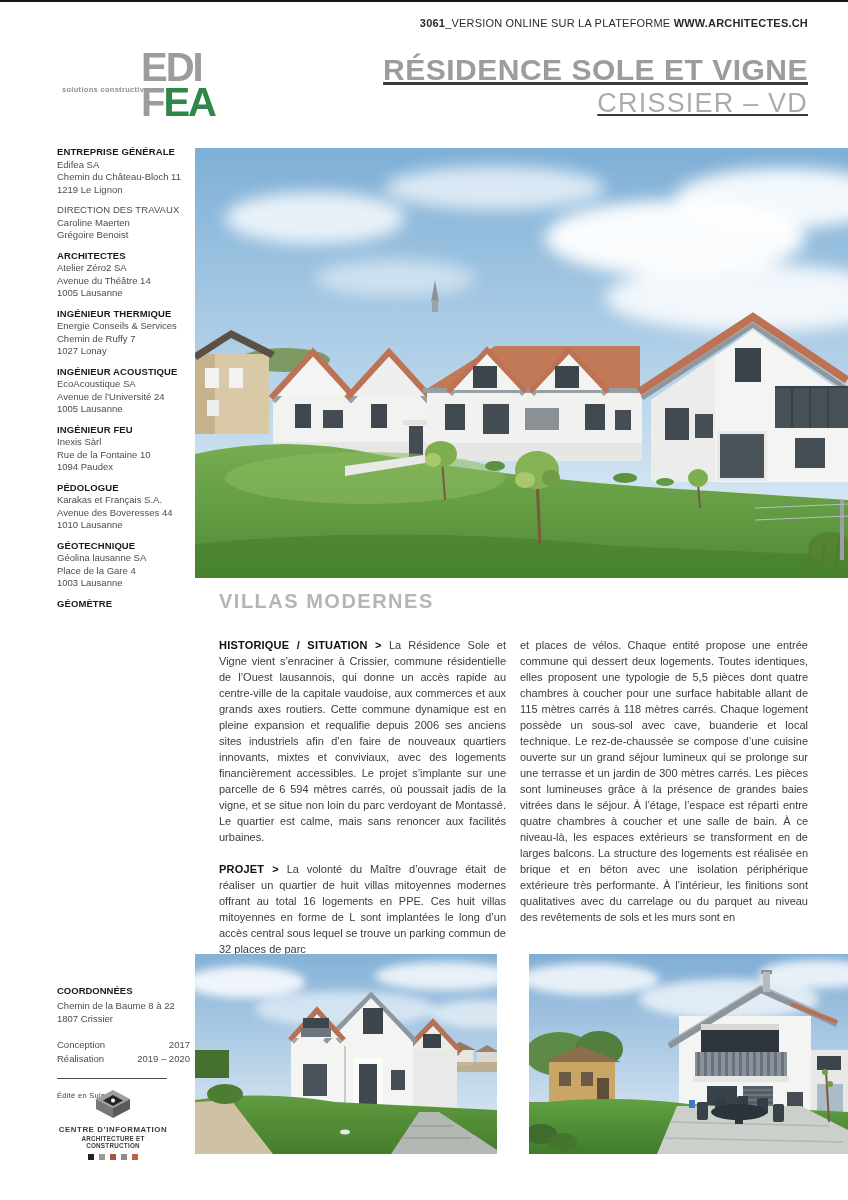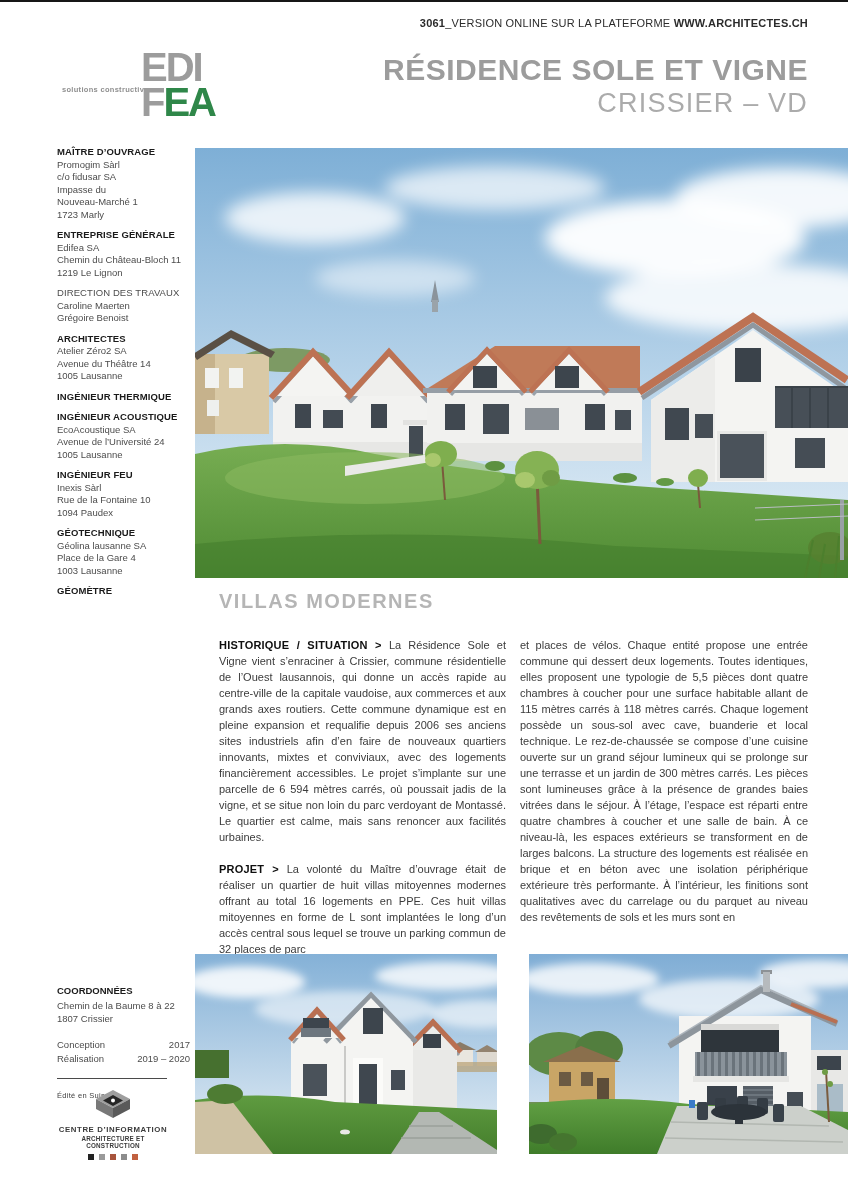--- a/index.html
+++ b/index.html
@@ -8,21 +8,21 @@
   .topline{position:absolute;left:0;top:0;width:848px;height:2px;background:#161616;}
   
   .header-note{position:absolute;top:17px;right:40px;font-size:11px;letter-spacing:.2px;color:#2b2b2b;}
   .header-note .b{font-weight:bold;}
   
   .logo{position:absolute;left:57px;top:54px;width:170px;height:80px;}
   .logo-tagline{position:absolute;left:5px;top:31px;font-size:7.5px;font-weight:bold;color:#8f8f8f;letter-spacing:.3px;}
   .logo-word{position:absolute;left:84px;top:-4px;font-weight:bold;font-size:40px;line-height:35px;letter-spacing:-2px;color:#9c9c9c;}
   .logo-word .green{color:#2f8749;}
   
-  .title-block{position:absolute;top:54px;right:40px;text-align:right;}
+  .title-block{position:absolute;top:54px;right:40px;text-align:right;text-decoration:underline;}
   .page-title{font-size:30px;font-weight:bold;color:#9c9c9c;letter-spacing:.5px;line-height:32px;margin:0;}
   .page-subtitle{font-size:27px;font-weight:normal;color:#ababab;letter-spacing:1.2px;line-height:30px;margin:2px 0 4px;}
   
   .sidebar{position:absolute;left:57px;top:146px;width:135px;font-size:9.5px;}
   .sb-section{margin-bottom:8px;}
   .sb-heading{font-weight:bold;color:#1a1a1a;line-height:12.5px;letter-spacing:.1px;}
   .sb-heading.muted{font-weight:normal;color:#4c4c4c;}
   .sb-lines{color:#4c4c4c;line-height:12.5px;white-space:pre-line;}
   
   .photo{position:absolute;overflow:hidden;}
@@ -68,28 +68,20 @@
     </div>
   </div>
 
   <div class="title-block">
     <h1 class="page-title">RÉSIDENCE SOLE ET VIGNE</h1>
     <h2 class="page-subtitle">CRISSIER – VD</h2>
   </div>
 
   <div class="sidebar">
 
-      <div class="sb-section">
-        <div class="sb-heading">MAÎTRE D’OUVRAGE</div>
-        <div class="sb-lines">Promogim Sàrl
-c/o fidusar SA
-Impasse du
-Nouveau-Marché 1
-1723 Marly</div>
-      </div>
 
       <div class="sb-section">
         <div class="sb-heading">ENTREPRISE GÉNÉRALE</div>
         <div class="sb-lines">Edifea SA
 Chemin du Château-Bloch 11
 1219 Le Lignon</div>
       </div>
 
       <div class="sb-section">
         <div class="sb-heading muted">DIRECTION DES TRAVAUX</div>
@@ -100,36 +92,45 @@
       <div class="sb-section">
         <div class="sb-heading">ARCHITECTES</div>
         <div class="sb-lines">Atelier Zéro2 SA
 Avenue du Théâtre 14
 1005 Lausanne</div>
       </div>
 
 
       <div class="sb-section">
         <div class="sb-heading">INGÉNIEUR THERMIQUE</div>
+        <div class="sb-lines">Energie Conseils &amp; Services
+Chemin de Ruffy 7
+1027 Lonay</div>
       </div>
 
       <div class="sb-section">
         <div class="sb-heading">INGÉNIEUR ACOUSTIQUE</div>
         <div class="sb-lines">EcoAcoustique SA
 Avenue de l’Université 24
 1005 Lausanne</div>
       </div>
 
       <div class="sb-section">
         <div class="sb-heading">INGÉNIEUR FEU</div>
         <div class="sb-lines">Inexis Sàrl
 Rue de la Fontaine 10
 1094 Paudex</div>
       </div>
 
+      <div class="sb-section">
+        <div class="sb-heading">PÉDOLOGUE</div>
+        <div class="sb-lines">Karakas et Français S.A.
+Avenue des Boveresses 44
+1010 Lausanne</div>
+      </div>
 
       <div class="sb-section">
         <div class="sb-heading">GÉOTECHNIQUE</div>
         <div class="sb-lines">Géolina lausanne SA
 Place de la Gare 4
 1003 Lausanne</div>
       </div>
 
       <div class="sb-section">
         <div class="sb-heading">GÉOMÈTRE</div>

